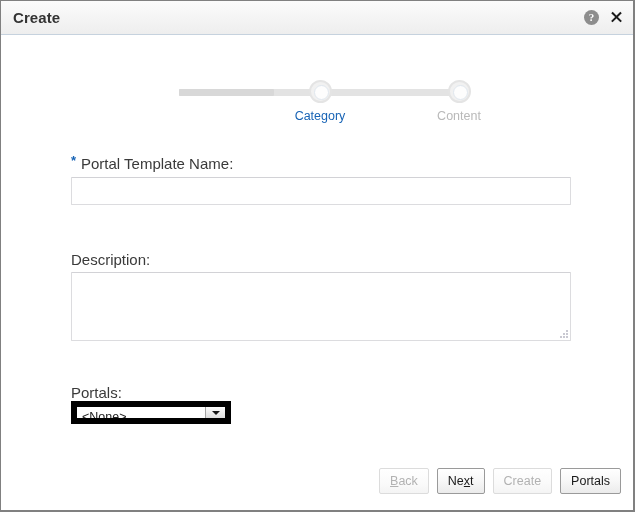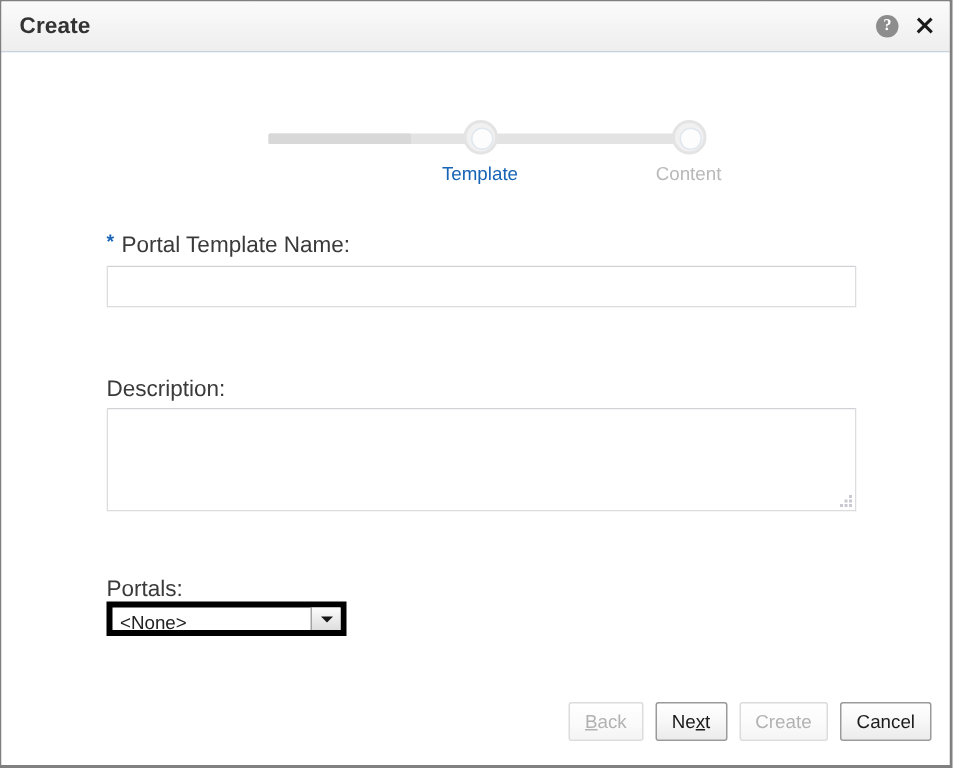--- a/index.html
+++ b/index.html
@@ -252,21 +252,21 @@
   .resize-grip i:nth-child(5) { right: 3px; bottom: 0px; }
   .resize-grip i:nth-child(6) { right: 6px; bottom: 0px; }
 
   .select-wrap {
     position: absolute;
     left: 70px;
     top: 366px;
     width: 160px;
     height: 23px;
     box-sizing: border-box;
-    border: 4px solid #000000;
+    border: 6px solid #000000;
     background: #ffffff;
     display: flex;
     align-items: stretch;
     cursor: pointer;
   }
   .select-value {
     flex: 1 1 auto;
     font-size: 12.5px;
     color: #222;
     line-height: 21px;
@@ -343,21 +343,21 @@
 
   <div class="body">
 
     <div class="train">
       <div class="train-track"></div>
       <div class="train-track-done"></div>
 
 
       <div class="train-step s1">
         <div class="train-node inactive"></div>
-        <div class="train-label enabled">Template</div>
+        <div class="train-label enabled">Category</div>
       </div>
 
       <div class="train-step s2">
         <div class="train-node inactive"></div>
         <div class="train-label disabled">Content</div>
       </div>
     </div>
 
     <div class="form">
 
@@ -387,17 +387,17 @@
     </div>
 
     <div class="footer">
       <div class="btn disabled">
         <u>B</u><span>ack</span>
       </div>
       <div class="btn strong">
         <span>Ne</span><u>x</u><span>t</span>
       </div>
       <div class="btn disabled">Create</div>
-      <div class="btn strong">Cancel</div>
+      <div class="btn strong">Portals</div>
     </div>
 
   </div>
 </div>
 
 </body></html>

